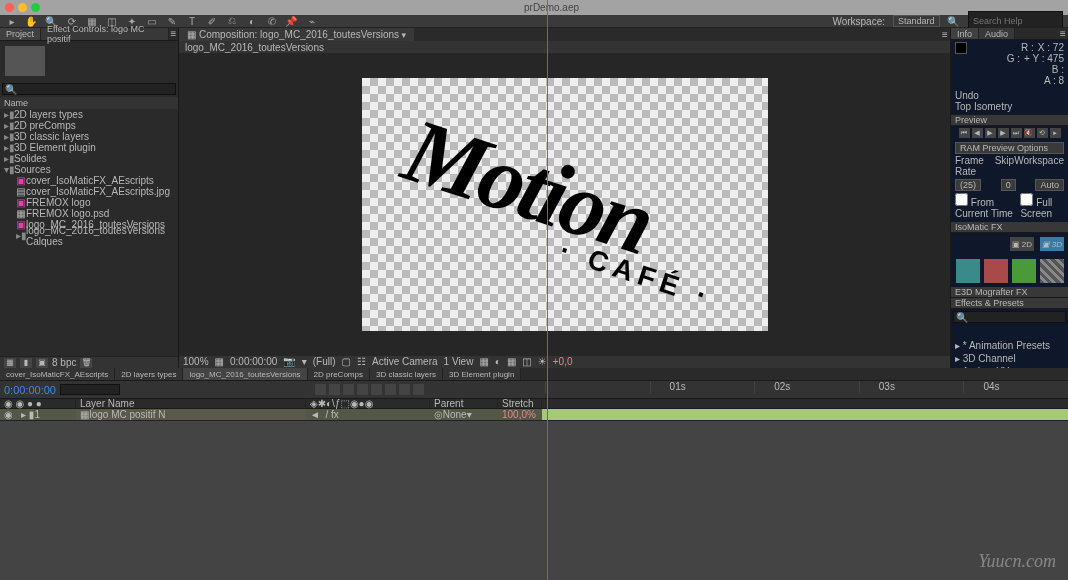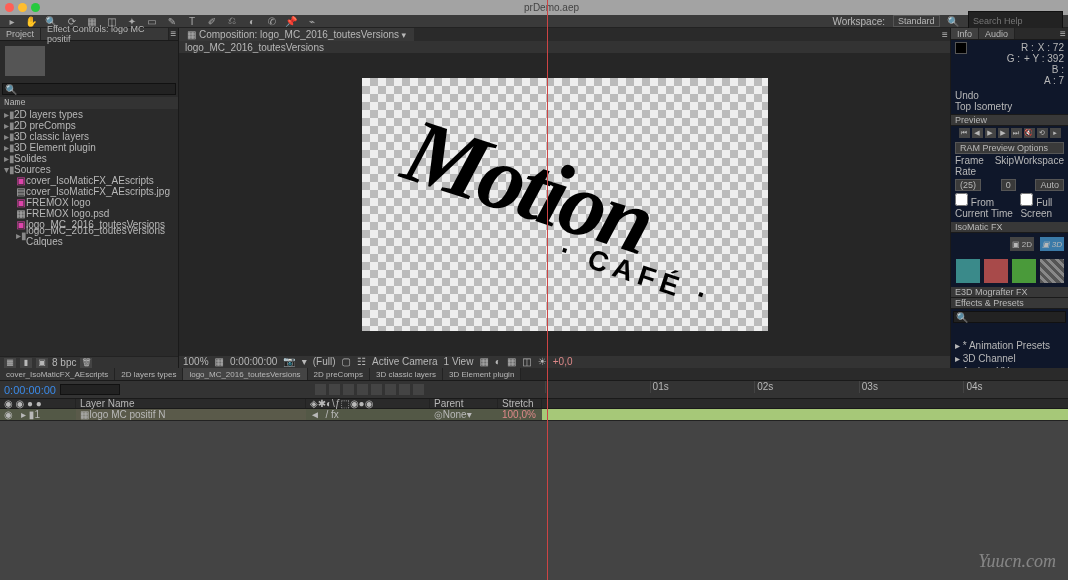--- a/index.html
+++ b/index.html
@@ -19,21 +19,21 @@
 
 .main-layout { display: flex; height: 340px; }
 .left-panel { width: 178px; background: #2a2a2a; display: flex; flex-direction: column; }
 .panel-tabs { display: flex; background: #2a2a2a; border-bottom: 1px solid #1a1a1a; height: 13px; }
 .panel-tab { padding: 0 6px; font-size: 9px; background: #383838; border-right: 1px solid #222; display: flex; align-items: center; }
 .panel-tab.active { background: #404040; }
 .panel-menu { width: 10px; text-align: center; margin-left: auto; }
 
 .project-thumb { width: 40px; height: 30px; background: #555; margin: 5px; }
 .search-bar { height: 12px; background: #222; border: 1px solid #111; margin: 2px; display: flex; align-items: center; padding: 0 2px; }
-.name-header { height: 12px; background: #333; padding: 0 4px; font-size: 9px; display: flex; align-items: center; font-family: Liberation Mono, monospace; }
+.name-header { height: 12px; background: #333; padding: 0 4px; font-size: 9px; display: flex; align-items: center; }
 
 .tree { flex: 1; overflow: auto; }
 .tree-item { height: 11px; display: flex; align-items: center; padding-left: 4px; font-size: 9px; cursor: pointer; }
 .tree-icon { width: 10px; display: inline-block; text-align: center; }
 .folder-icon { color: #888; }
 .comp-icon { color: #d4a; }
 .indent-1 { padding-left: 16px; }
 
 .project-footer { height: 12px; background: #333; border-top: 1px solid #222; display: flex; align-items: center; gap: 4px; padding: 0 4px; }
 .footer-btn { width: 12px; height: 10px; background: #444; font-size: 8px; display: flex; align-items: center; justify-content: center; }
@@ -85,21 +85,21 @@
 .tl-search { background: #222; border: 1px solid #111; width: 60px; height: 11px; }
 .tl-icons { display: flex; gap: 3px; }
 .tl-icon { width: 11px; height: 11px; background: #444; }
 .tl-columns { height: 10px; display: flex; background: #2a2a2a; font-size: 8px; border-bottom: 1px solid #1a1a1a; }
 .tl-col { padding: 0 4px; border-right: 1px solid #222; display: flex; align-items: center; }
 .tl-row { height: 12px; display: flex; font-size: 9px; border-bottom: 1px solid #222; }
 .tl-row.selected { background: #535846; }
 .tl-cell { padding: 0 4px; display: flex; align-items: center; }
 .layer-bar-area { flex: 1; background: #a6c878; position: relative; }
 .tl-ruler { position: absolute; left: 545px; right: 0; top: 0; height: 12px; display: flex; font-size: 8px; }
-.tl-tick { flex: 1; border-left: 1px solid #444; padding-left: 2px; }
+.tl-tick { flex: 1; border-left: 1px solid #444; padding-left: 19px; }
 .tl-empty { flex: 1; background: #444; }
 .cursor { position: absolute; left: 547px; top: 0; bottom: 0; width: 1px; background: #c44; }
 
 .watermark { position: absolute; right: 12px; bottom: 8px; font-size: 18px; color: rgba(255,255,255,0.35); font-style: italic; font-family: Georgia, serif; }
 </style>
 </head>
 <body>
 
 <div class="titlebar">
   <div class="traffic-lights">
@@ -249,27 +249,27 @@
     <div class="info-panel">
       <div style="display:flex;gap:4px;">
         <div style="width:12px;height:12px;background:#000;border:1px solid #555"></div>
         <div style="flex:1">
           <div class="info-row">
               <span>R :</span>
               <span>X : 72</span>
             </div>
           <div class="info-row">
               <span>G :</span>
-              <span>+ Y : 392</span>
+              <span>+ Y : 475</span>
             </div>
           <div class="info-row">
               <span>B :</span>
             </div>
           <div class="info-row">
-              <span>A : 7</span>
+              <span>A : 8</span>
             </div>
         </div>
       </div>
       <div style="margin-top:4px">Undo</div>
       <div>Top Isometry</div>
     </div>
 
     <div class="panel-header">Preview</div>
     <div class="preview-controls">
       <div class="preview-btn">⏮</div>

